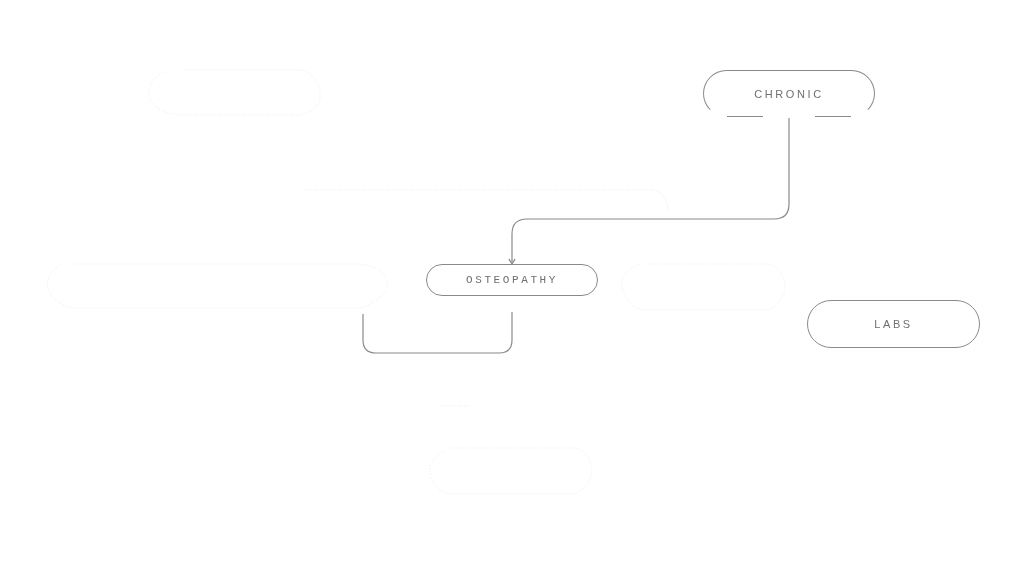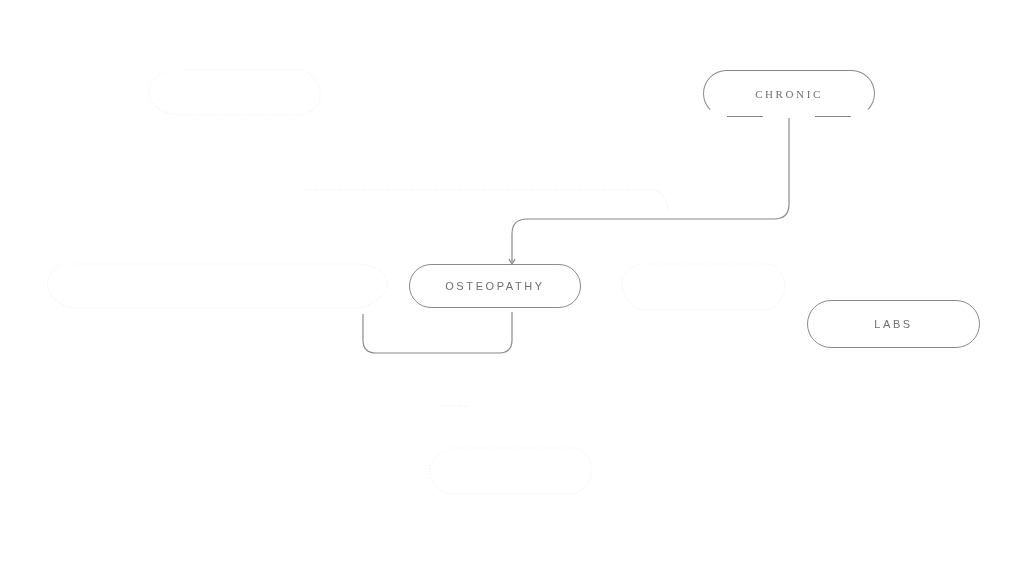--- a/index.html
+++ b/index.html
@@ -25,26 +25,26 @@
     <path d="M445 450 Q428 460 430 475 Q435 492 450 494 L575 494 Q592 485 592 470 Q590 452 575 448 L450 448"></path>
   </g>
 
   <g stroke="#8a8a8a" stroke-width="1.2" fill="none">
     <path d="M789 118 L789 204 Q789 219 774 219 L527 219 Q512 219 512 234 L512 262"></path>
     <path d="M509 259 L512 264 L515 259" stroke-width="1.4"></path>
     <path d="M512 312 L512 340 Q512 353 499 353 L376 353 Q363 353 363 340 L363 314"></path>
   </g>
 </svg>
 
-<div class="node" style="left:703px; top:70px; width:172px; height:47px; border-bottom-color:transparent;font-family:Liberation Serif, serif;">
+<div class="node" style="left:703px; top:70px; width:172px; height:47px; border-bottom-color:transparent;">
   <span>CHRONIC</span>
 </div>
 <svg style="position:absolute;left:703px;top:70px;width:172px;height:47px;pointer-events:none">
   <path d="M24 46.5 L60 46.5 M112 46.5 L148 46.5" stroke="#8a8a8a" stroke-width="1" fill="none"></path>
 </svg>
 
-<div class="node" style="left:409px; top:264px; width:172px; height:44px;">
+<div class="node" style="left:426px; top:264px; width:172px; height:32px;font-family:Liberation Mono, monospace;">
   <span>OSTEOPATHY</span>
 </div>
 
 <div class="node" style="left:807px; top:264px; width:173px; height:48px;margin-top:36px;">
   <span>LABS</span>
 </div>
 
 </body></html>

